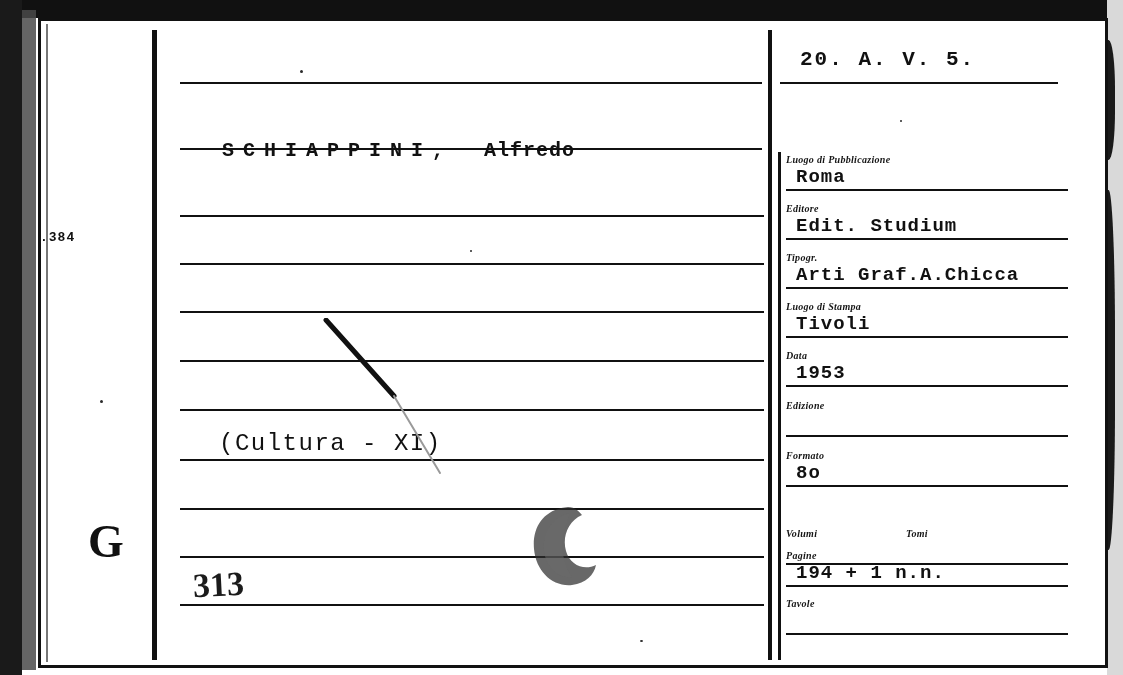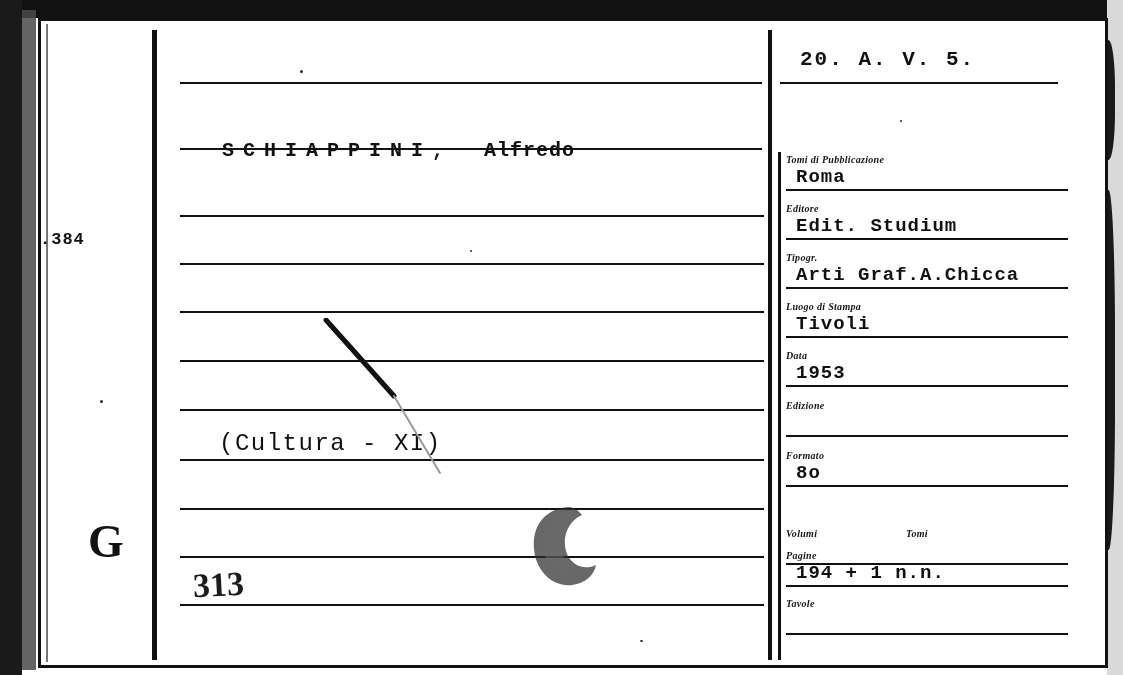--- a/index.html
+++ b/index.html
@@ -131,21 +131,21 @@
     font-weight: normal;
   }
   #call-letter {
     left: 88px; top: 515px;
     font-size: 46px;
     font-weight: bold;
     font-family: "Liberation Serif", serif;
   }
   #side-number {
     left: 40px; top: 230px;
-    font-size: 17px;
+    font-size: 13px;
     font-weight: bold;
     letter-spacing: 1px;
   }
   #handwritten-number {
     left: 193px; top: 566px;
     font-size: 34px;
     font-family: "Liberation Serif", serif;
     font-weight: bold;
     transform: rotate(-3deg);
     color: #1b1b1b;
@@ -259,21 +259,21 @@
     <line x1="4" y1="2" x2="72" y2="78" stroke="#111" stroke-width="5" stroke-linecap="round"></line>
     <line x1="72" y1="78" x2="118" y2="155" stroke="#9a9a9a" stroke-width="2" stroke-linecap="round"></line>
   </svg>
 
   <svg class="smudge" viewBox="0 0 82 84">
     <path d="M44 2 C20 4 8 22 10 44 C12 66 28 82 48 80 C62 78 70 70 72 60 C60 66 46 60 42 46 C38 32 44 16 58 10 C54 5 50 2 44 2 Z" fill="#2e2e2e" opacity="0.72"></path>
     <path d="M46 8 C28 12 18 28 20 46 C22 62 34 74 48 72 C40 60 36 44 40 28 C42 20 44 13 46 8 Z" fill="#6a6a6a" opacity="0.5"></path>
   </svg>
 
   <div class="field" style="top:154px;">
-    <div class="field-label">Tomi di Pubblicazione</div>
+    <div class="field-label">Luogo di Pubblicazione</div>
     <div class="field-value field-rule">Roma</div>
   </div>
 
   <div class="field" style="top:203px;">
     <div class="field-label">Editore</div>
     <div class="field-value field-rule">Edit. Studium</div>
   </div>
 
   <div class="field" style="top:252px;">
     <div class="field-label">Tipogr.</div>

